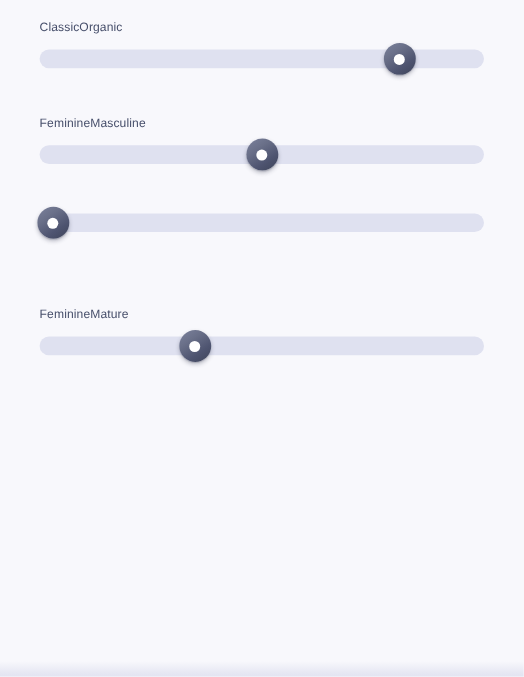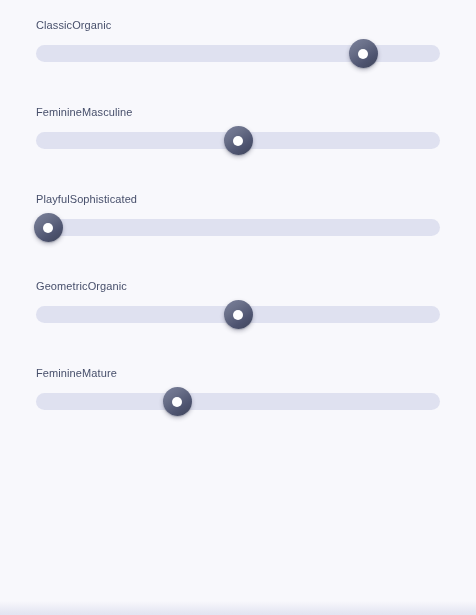--- a/index.html
+++ b/index.html
@@ -115,39 +115,23 @@
         <span class="slider-label">Masculine</span>
       </div>
       <div class="slider-track-wrap">
         <div class="slider-track"></div>
         <div class="slider-handle" role="slider" aria-valuenow="50" style="left: 208px;">
           <div class="slider-handle-dot"></div>
         </div>
       </div>
     </div>
     <div class="slider-row">
-      <div class="slider-labels">
-        <span class="slider-label">Playful</span>
-        <span class="slider-label">Sophisticated</span>
-      </div>
       <div class="slider-track-wrap">
         <div class="slider-track"></div>
         <div class="slider-handle" role="slider" aria-valuenow="3" style="left: 18.12px;">
-          <div class="slider-handle-dot"></div>
-        </div>
-      </div>
-    </div>
-    <div class="slider-row">
-      <div class="slider-labels">
-        <span class="slider-label">Geometric</span>
-        <span class="slider-label">Organic</span>
-      </div>
-      <div class="slider-track-wrap">
-        <div class="slider-track"></div>
-        <div class="slider-handle" role="slider" aria-valuenow="50" style="left: 208px;">
           <div class="slider-handle-dot"></div>
         </div>
       </div>
     </div>
     <div class="slider-row">
       <div class="slider-labels">
         <span class="slider-label">Feminine</span>
         <span class="slider-label">Mature</span>
       </div>
       <div class="slider-track-wrap">

